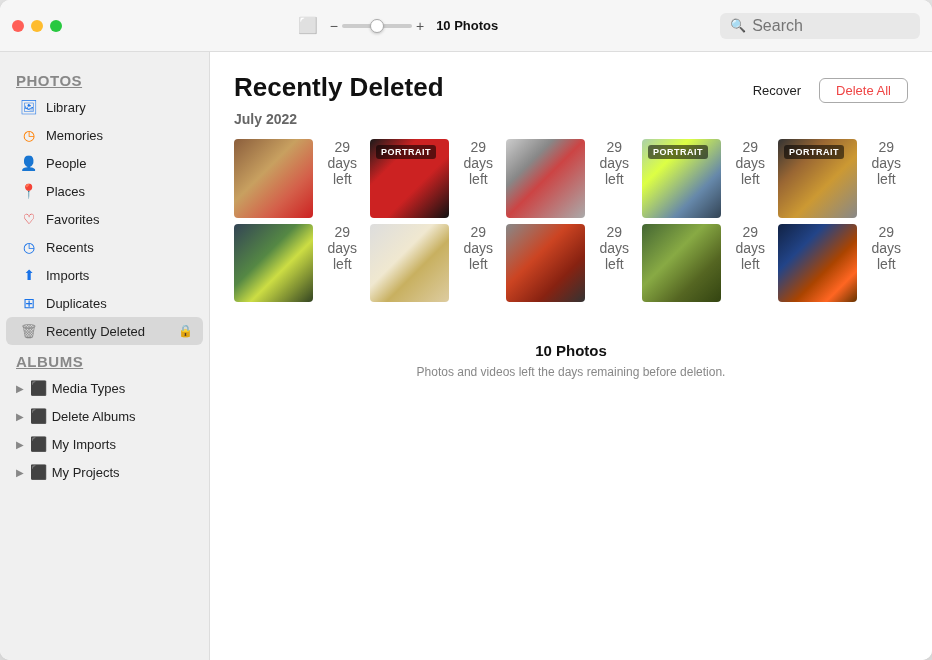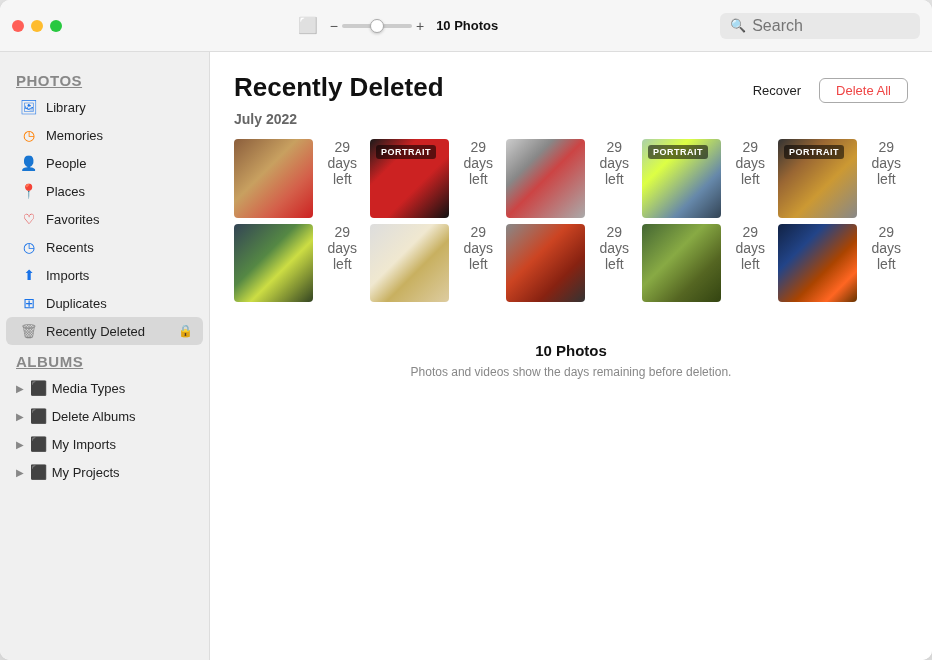--- a/index.html
+++ b/index.html
@@ -466,17 +466,17 @@
           <span class="photo-days">29 days left</span>
         </div>
         <div class="photo-item">
           <div class="photo-thumb photo-10"></div>
           <span class="photo-days">29 days left</span>
         </div>
       </div>
 
       <div class="footer-info">
         <div class="footer-count">10 Photos</div>
-        <div class="footer-desc">Photos and videos show the days remaining before deletion.</div>
+        <div class="footer-desc">Photos and videos left the days remaining before deletion.</div>
       </div>
     </div>
   </div>
 </div>
 
 </body></html>

